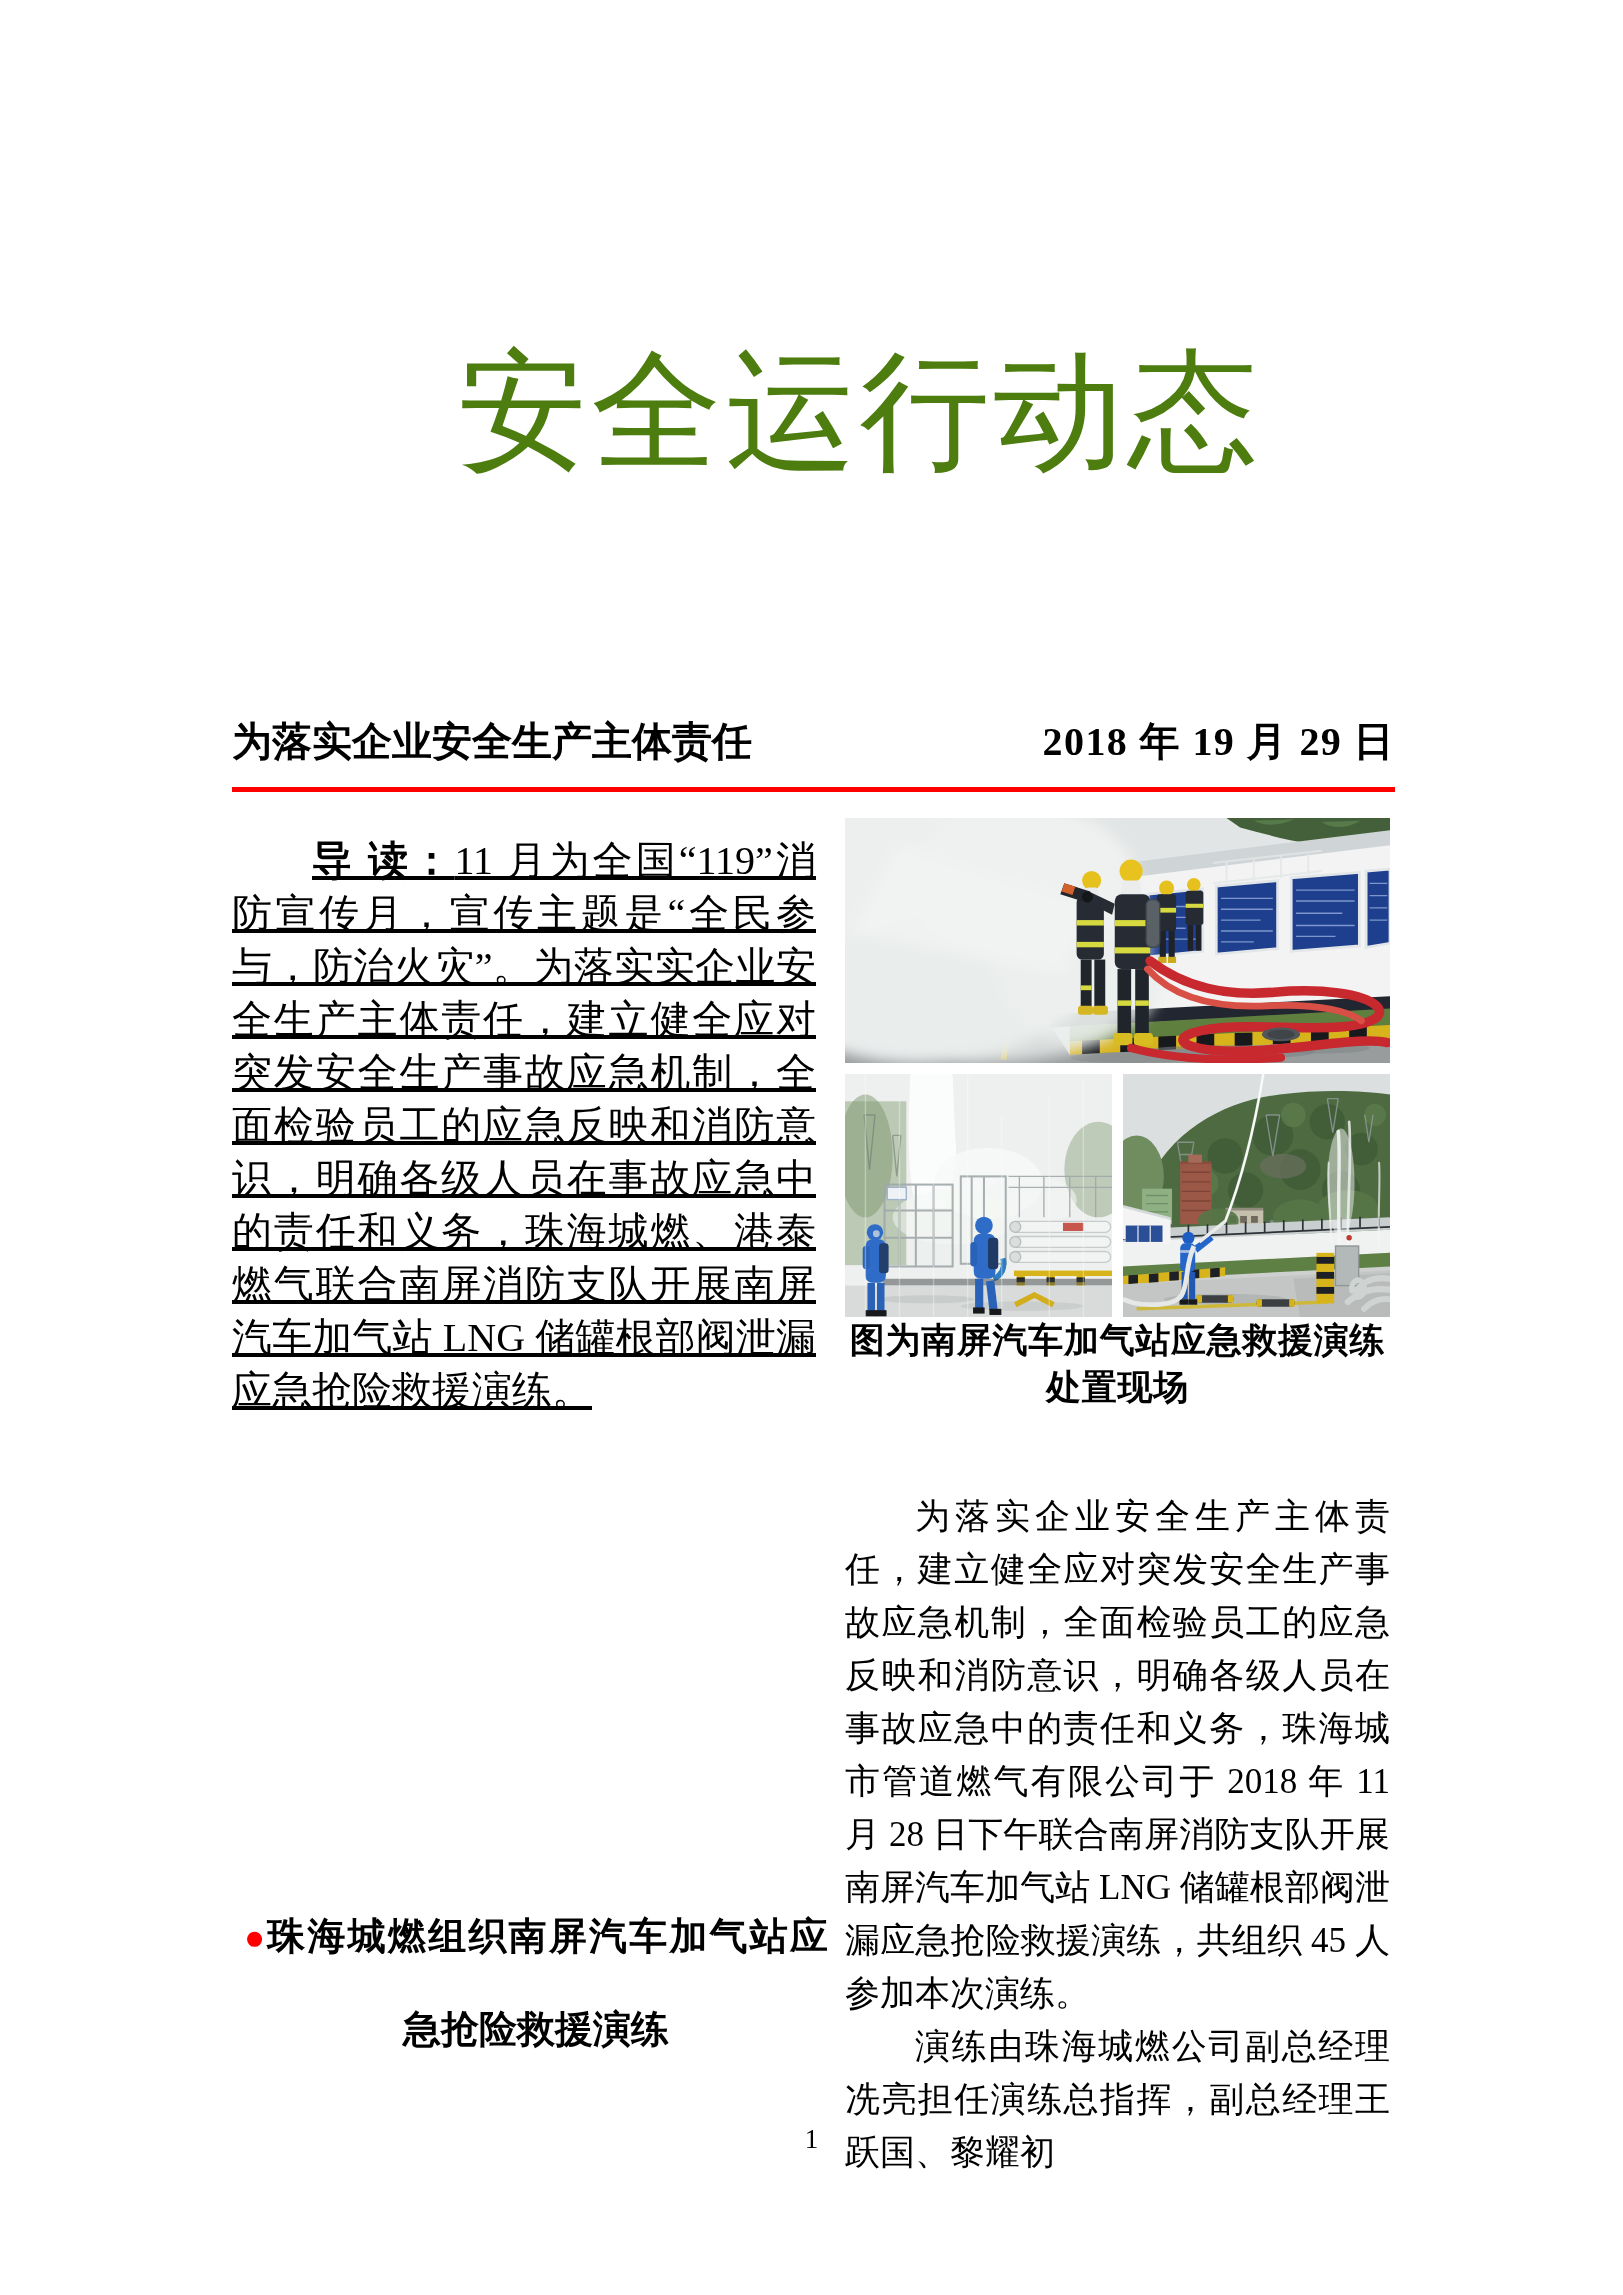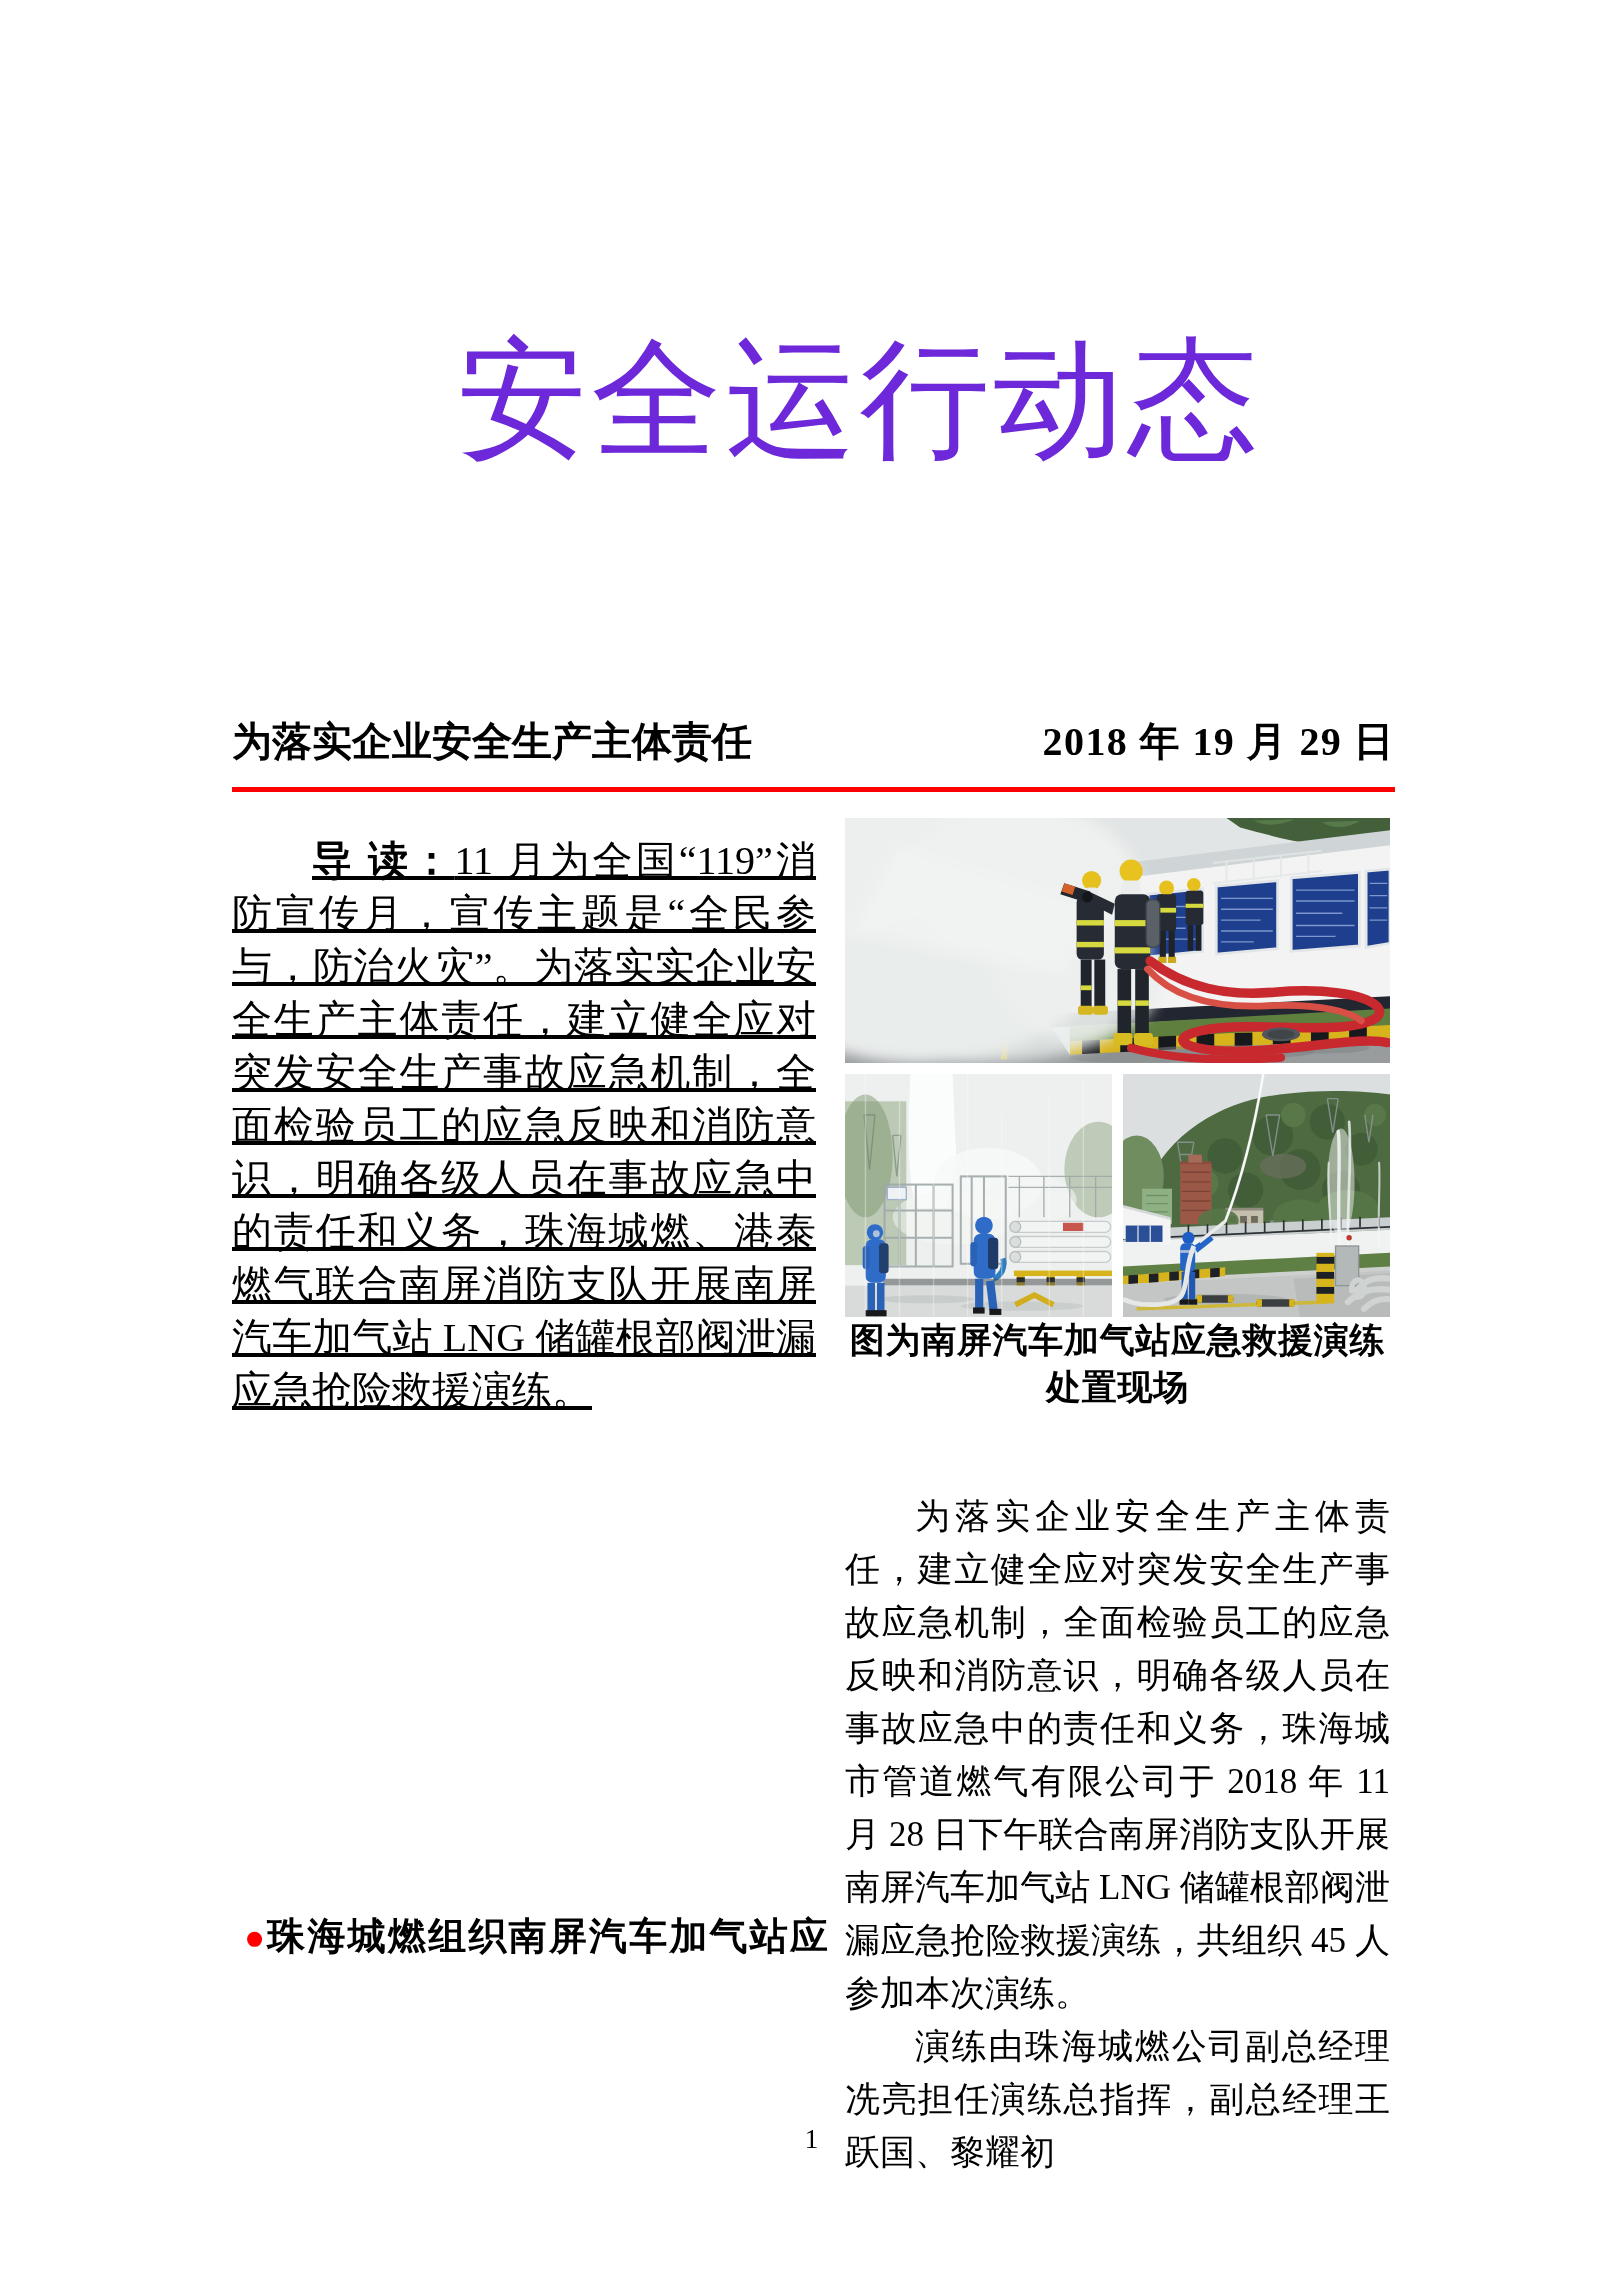--- a/index.html
+++ b/index.html
@@ -1,19 +1,19 @@
 <!DOCTYPE html>
 <html style="font-size:11px"><head>
 <meta charset="utf-8">
 <style>
   html,body{margin:0;padding:0;background:#ffffff;}
   .page{position:relative;width:1623px;height:2295px;background:#ffffff;overflow:hidden;
         font-family:"Liberation Serif","DejaVu Serif",serif;color:#000;}
-  .masthead-title{position:absolute;top:335px;left:50%;transform:translateX(calc(-50% + 48px));
-        white-space:nowrap;font-size:130px;line-height:1;color:#6d28d9;letter-spacing:4.1px;
+  .masthead-title{position:absolute;top:347px;left:50%;transform:translateX(calc(-50% + 48px));
+        white-space:nowrap;font-size:130px;line-height:1;color:#4d7c0f;letter-spacing:4.1px;
         font-family:"Liberation Serif","DejaVu Serif",serif;}
   .issue-line{position:absolute;top:537px;left:0;width:100%;text-align:center;
         font-size:41px;line-height:1.1;letter-spacing:2px;}
   .header-row{position:absolute;top:714px;left:232px;width:1163px;display:flex;
         justify-content:space-between;align-items:baseline;}
   .company{font-family:"Liberation Sans","DejaVu Sans",sans-serif;font-weight:bold;font-size:40px;}
   .issue-date{font-family:"Liberation Serif","DejaVu Serif",serif;font-weight:bold;font-size:40px;letter-spacing:1.4px;}
   .red-rule{position:absolute;top:787px;left:232px;width:1163px;height:4.8px;background:#fe0000;}
   .col-left{position:absolute;top:834px;left:232px;width:584px;font-size:40px;line-height:53px;
         text-align:justify;text-decoration:underline;}
@@ -47,20 +47,21 @@
     <span class="issue-date">2018 年 19 月 29 日</span>
   </div>
   <div class="red-rule"></div>
 
   <div class="col-left">
     <p><b class="lead-label">导 读：</b><span>11 月为全国“119”消防宣传月，宣传主题是“全民参与，防治火灾”。为落实实企业安全生产主体责任，建立健全应对突发安全生产事故应急机制，全面检验员工的应急反映和消防意识，明确各级人员在事故应急中的责任和义务，珠海城燃、港泰燃气联合南屏消防支队开展南屏汽车加气站 LNG 储罐根部阀泄漏应急抢险救援演练。</span></p>
   </div>
 
   <div class="section-heading">
     <div class="sh-line1"><span class="red-dot">●</span><span>珠海城燃组织南屏汽车加气站应</span></div>
+    <div class="sh-line2">急抢险救援演练</div>
   </div>
 
   <div class="col-right">
 
     <div class="photo photo-main">
       <svg viewBox="0 0 800 360" preserveAspectRatio="none">
         <defs>
             <filter id="soft1" x="-30%" y="-30%" width="160%" height="160%">
               <feGaussianBlur stdDeviation="9"></feGaussianBlur>
             </filter>

